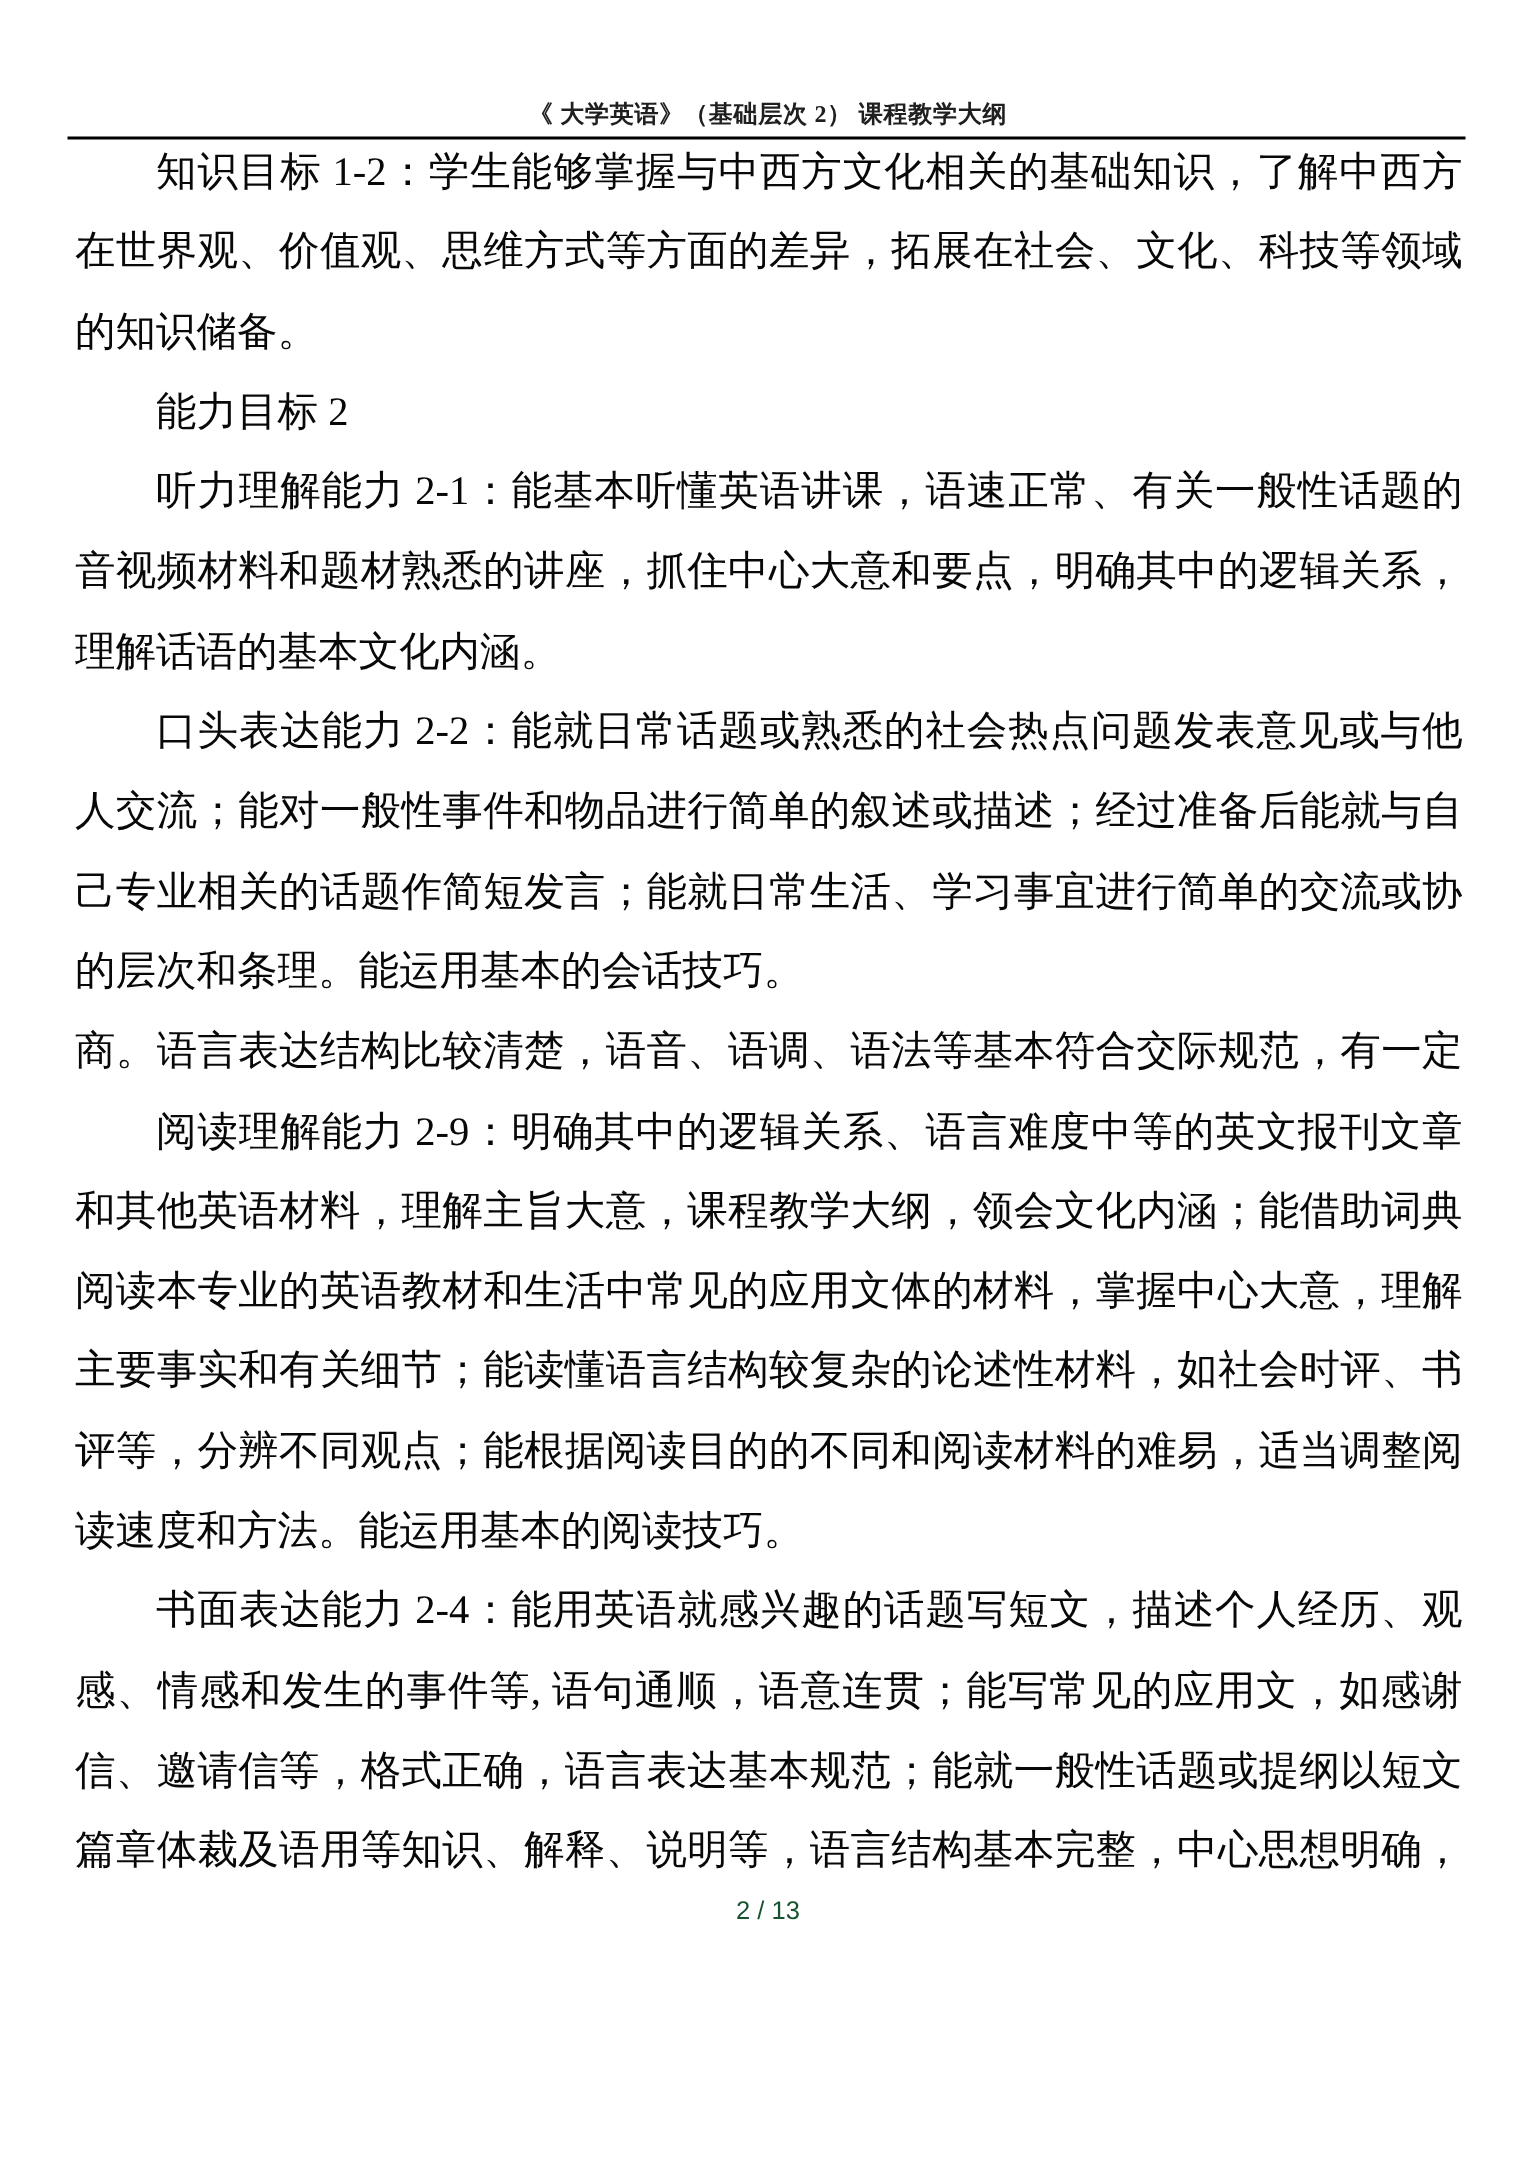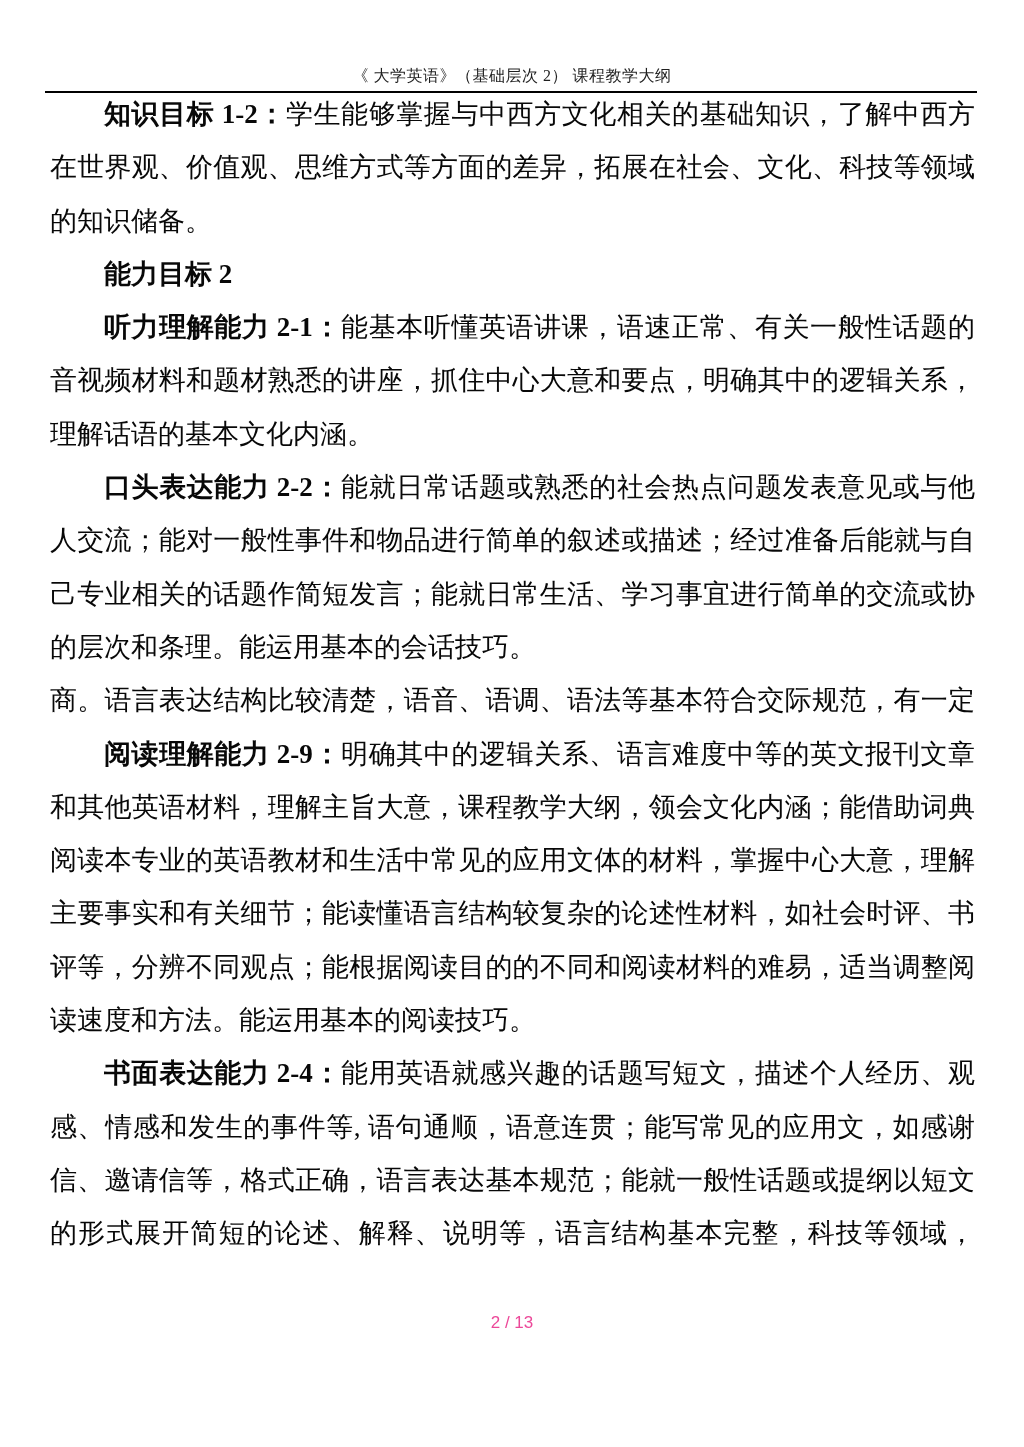--- a/index.html
+++ b/index.html
@@ -10,20 +10,21 @@
     overflow: hidden;
     font-family: "Liberation Serif", "DejaVu Serif", serif;
     color: #000000;
   }
   .page-header {
     position: absolute; top: 66px; left: 0; right: 0;
     text-align: center;
     font-size: 16px;
     letter-spacing: 0.5px;
     color: #1f1f1f;
+    font-weight: bold;
   }
   .header-rule {
     position: absolute; top: 91px; left: 45px;
     width: 932px; height: 0;
     border-top: 2px solid #000000;
   }
   .doc-body {
     position: absolute; top: 88px; left: 50px;
     width: 925px;
   }
@@ -31,27 +32,27 @@
     font-size: 27px;
     line-height: 53.3px;
     height: 53.3px;
     white-space: nowrap;
     text-align: justify;
     text-justify: inter-character;
     color: #080808;
   }
   .line.fill { text-align-last: justify; }
   .line.indent { padding-left: 54px; }
-  .line b { font-weight: bold; }
+  .line b { font-weight: normal; }
   .page-footer {
-    position: absolute; top: 1313px; left: 0; right: 0;
+    position: absolute; top: 1264px; left: 0; right: 0;
     text-align: center;
     font-family: "Liberation Sans", "DejaVu Sans", sans-serif;
     font-size: 17px;
-    color: #ec4899;
+    color: #14532d;
   }
 </style>
 </head>
 <body>
 
 <div class="page-header">《 大学英语》（基础层次 2） 课程教学大纲</div>
 
 <div class="header-rule"></div>
 
 <div class="doc-body">
@@ -69,16 +70,16 @@
     <div class="line fill"><span>商。语言表达结构比较清楚，语音、语调、语法等基本符合交际规范，有一定</span></div>
     <div class="line indent fill"><b>阅读理解能力 2-9：</b><span>明确其中的逻辑关系、语言难度中等的英文报刊文章</span></div>
     <div class="line fill"><span>和其他英语材料，理解主旨大意，课程教学大纲，领会文化内涵；能借助词典</span></div>
     <div class="line fill"><span>阅读本专业的英语教材和生活中常见的应用文体的材料，掌握中心大意，理解</span></div>
     <div class="line fill"><span>主要事实和有关细节；能读懂语言结构较复杂的论述性材料，如社会时评、书</span></div>
     <div class="line fill"><span>评等，分辨不同观点；能根据阅读目的的不同和阅读材料的难易，适当调整阅</span></div>
     <div class="line"><span>读速度和方法。能运用基本的阅读技巧。</span></div>
     <div class="line indent fill"><b>书面表达能力 2-4：</b><span>能用英语就感兴趣的话题写短文，描述个人经历、观</span></div>
     <div class="line fill"><span>感、情感和发生的事件等, 语句通顺，语意连贯；能写常见的应用文，如感谢</span></div>
     <div class="line fill"><span>信、邀请信等，格式正确，语言表达基本规范；能就一般性话题或提纲以短文</span></div>
-    <div class="line fill"><span>的形式展开简短的论述、解释、说明等，语言结构基本完整，科技等领域，</span></div>
+    <div class="line fill"><span>篇章体裁及语用等知识、解释、说明等，语言结构基本完整，中心思想明确，</span></div>
   </div>
 
 <div class="page-footer">2 / 13</div>
 
 </body></html>

